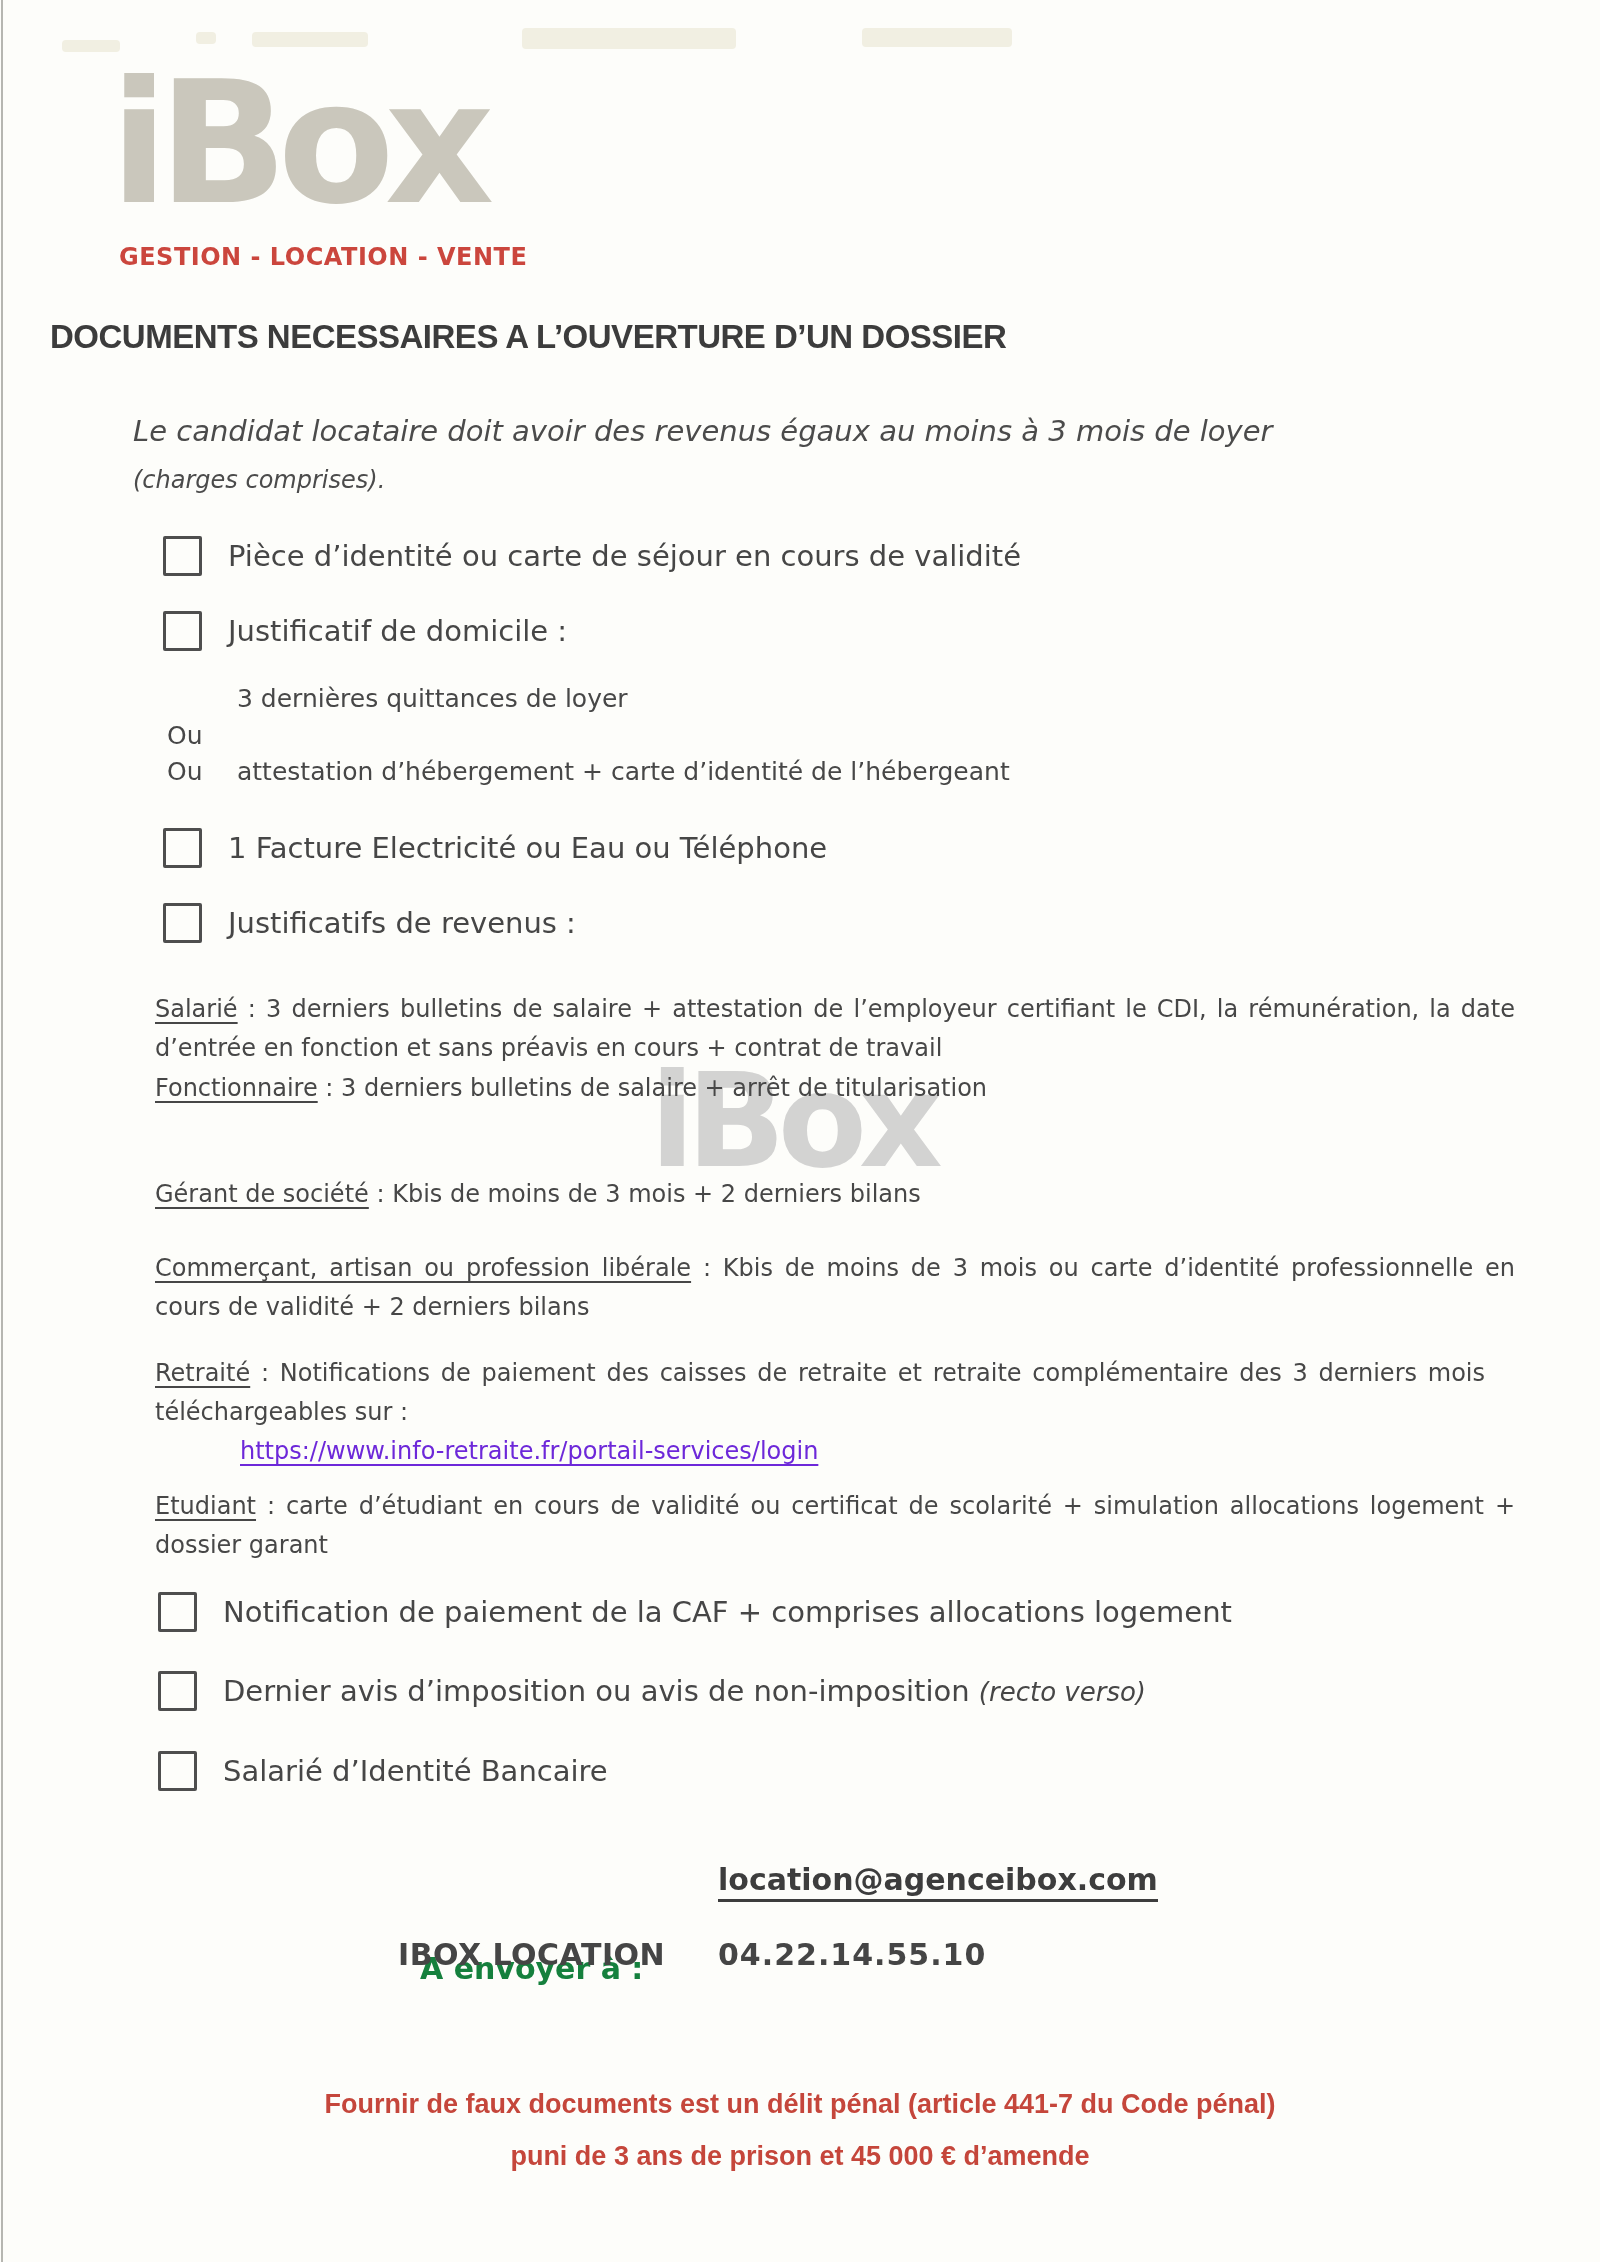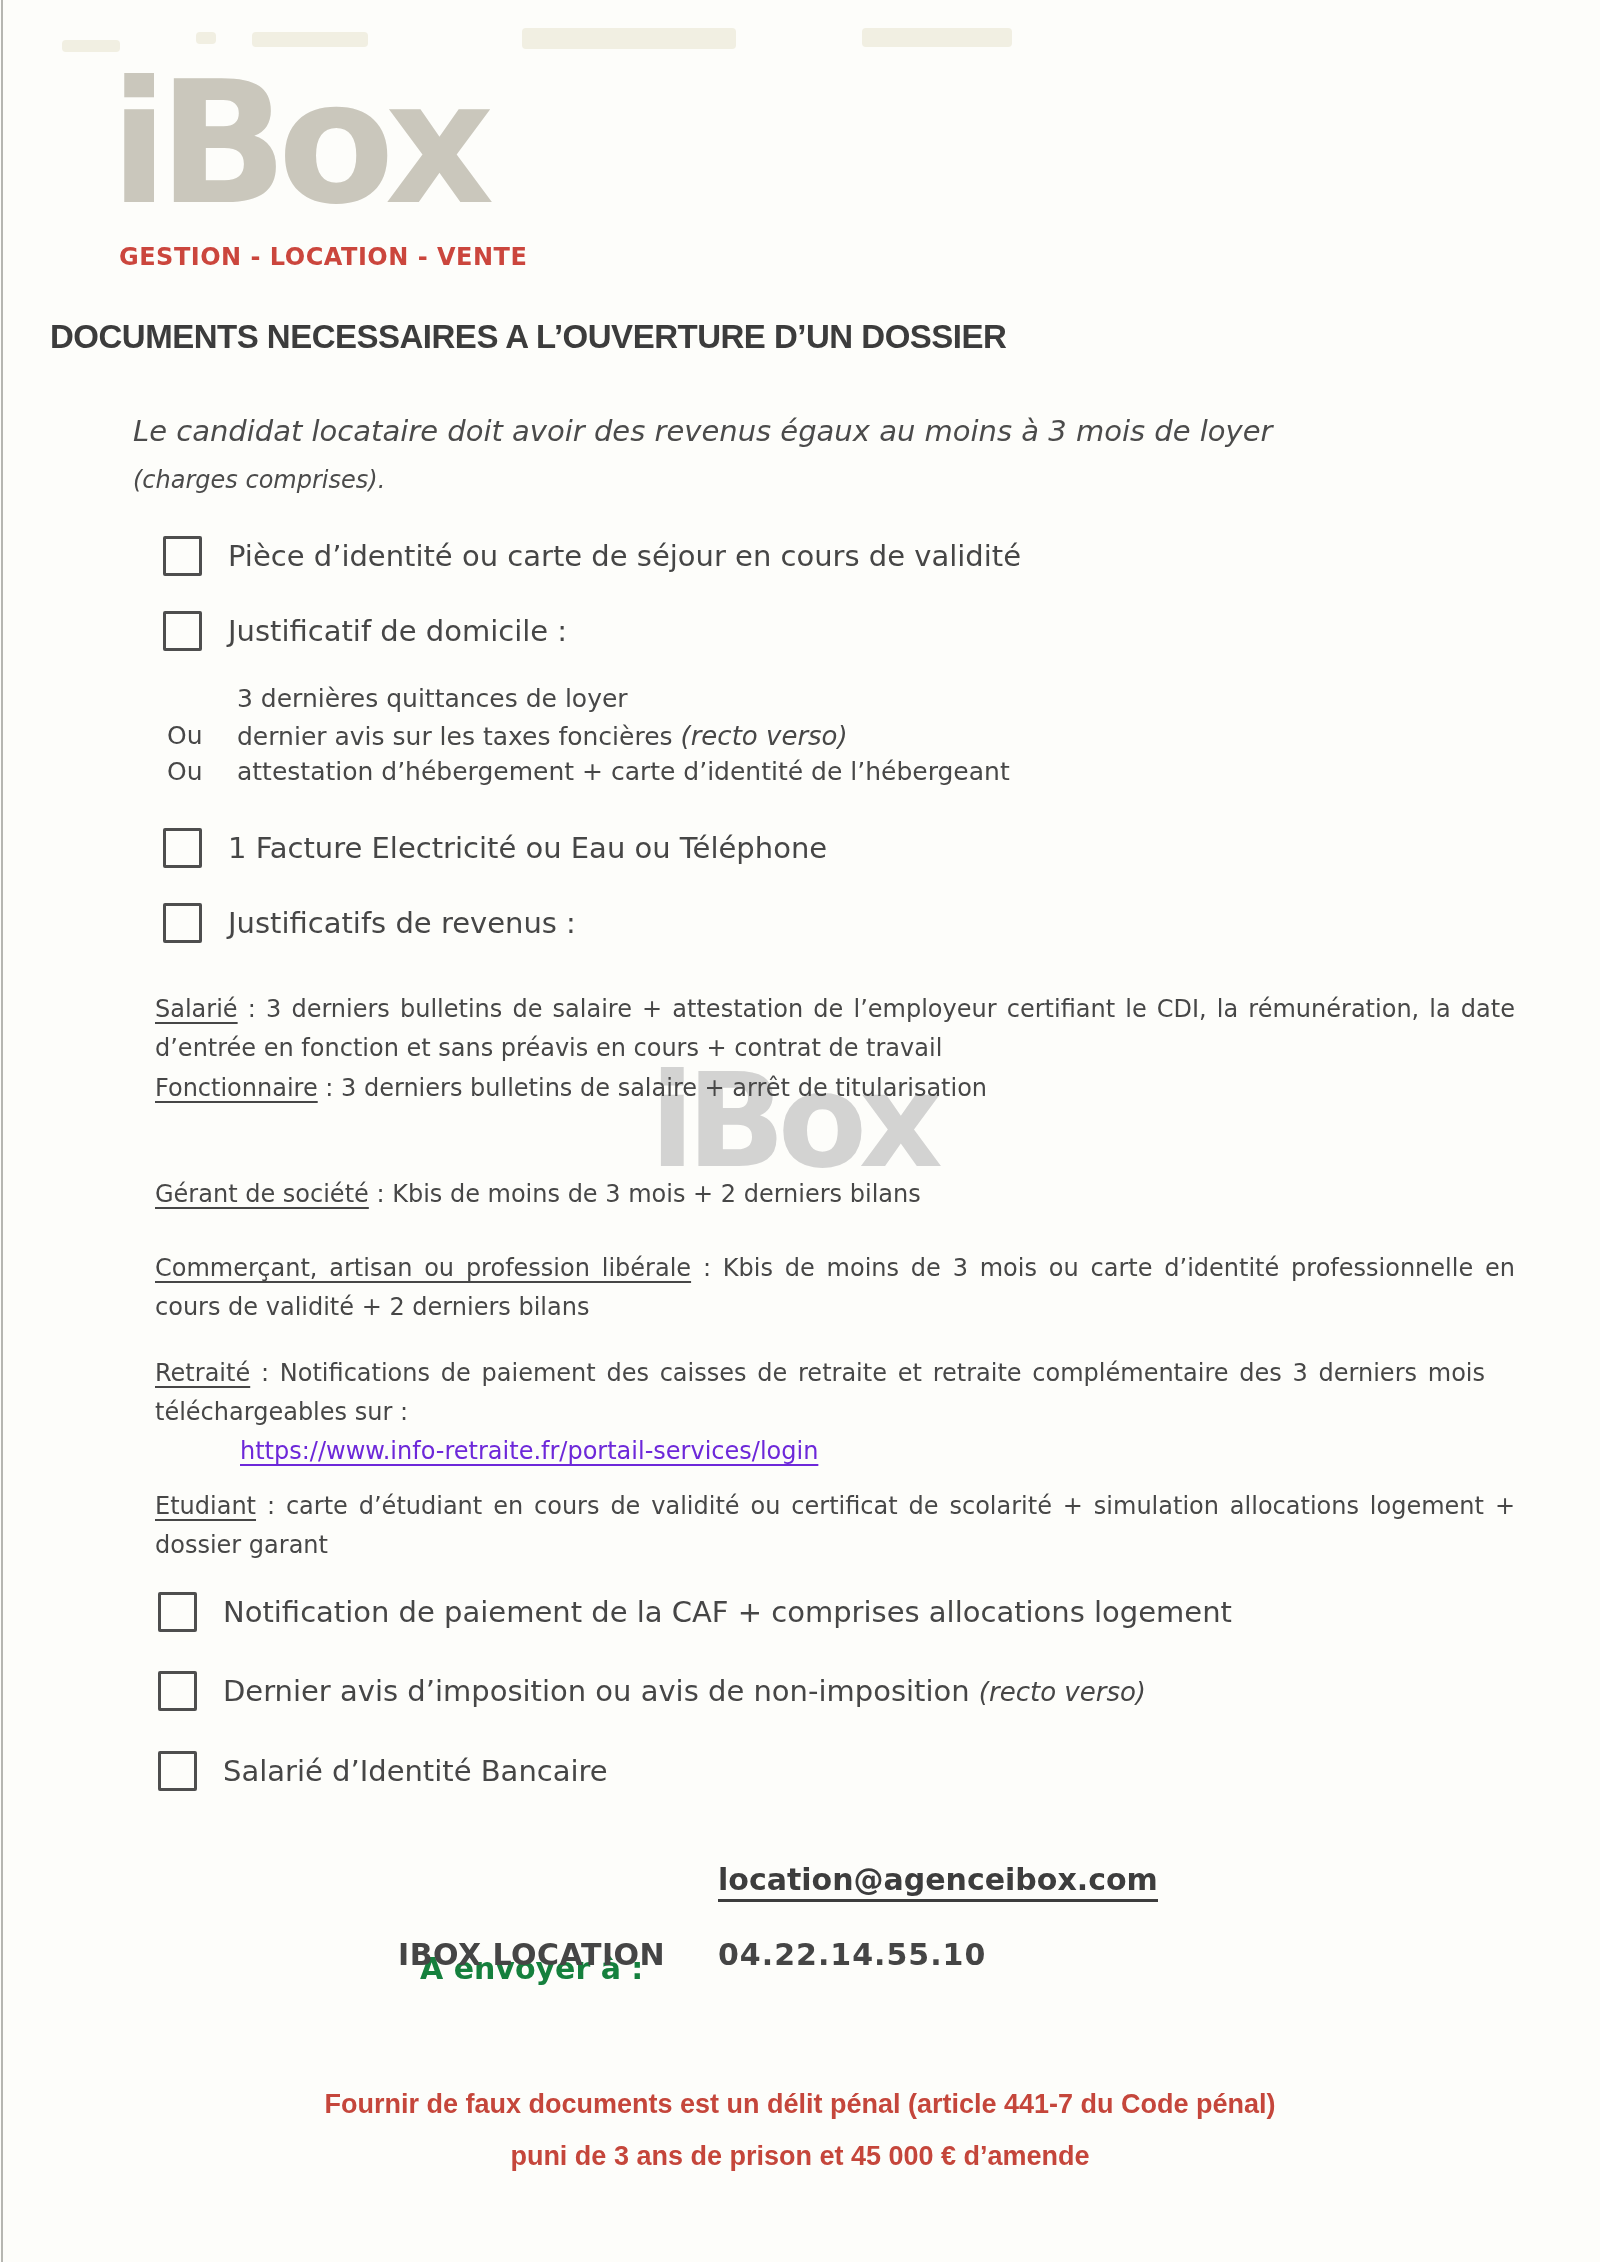--- a/index.html
+++ b/index.html
@@ -133,21 +133,20 @@
     <div class="cb-box"></div>
     <div class="cb-label">Pièce d’identité ou carte de séjour en cours de validité</div>
   </div>
   <div class="cb-row" style="left:163px;top:611px;">
     <div class="cb-box"></div>
     <div class="cb-label">Justificatif de domicile :</div>
   </div>
 
   <div class="sub-line" style="left:237px;top:684px;">3 dernières quittances de loyer</div>
   <div class="or-label" style="left:167px;top:721px;">Ou</div>
-  <div class="sub-line" style="left:237px;top:721px;"><span>dernier avis sur les taxes foncières </span><span class="note">(recto verso)</span></div>
   <div class="or-label" style="left:167px;top:757px;">Ou</div>
   <div class="sub-line" style="left:237px;top:757px;">attestation d’hébergement + carte d’identité de l’hébergeant</div>
 
   <div class="cb-row" style="left:163px;top:828px;">
     <div class="cb-box"></div>
     <div class="cb-label">1 Facture Electricité ou Eau ou Téléphone</div>
   </div>
   <div class="cb-row" style="left:163px;top:903px;">
     <div class="cb-box"></div>
     <div class="cb-label">Justificatifs de revenus :</div>

